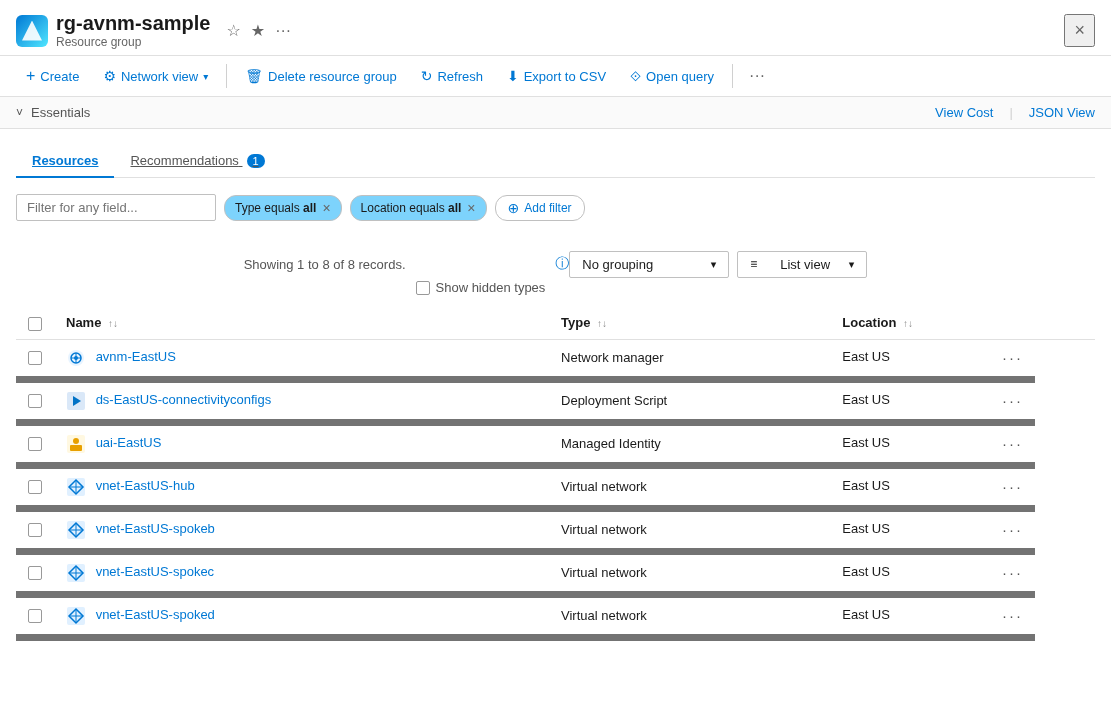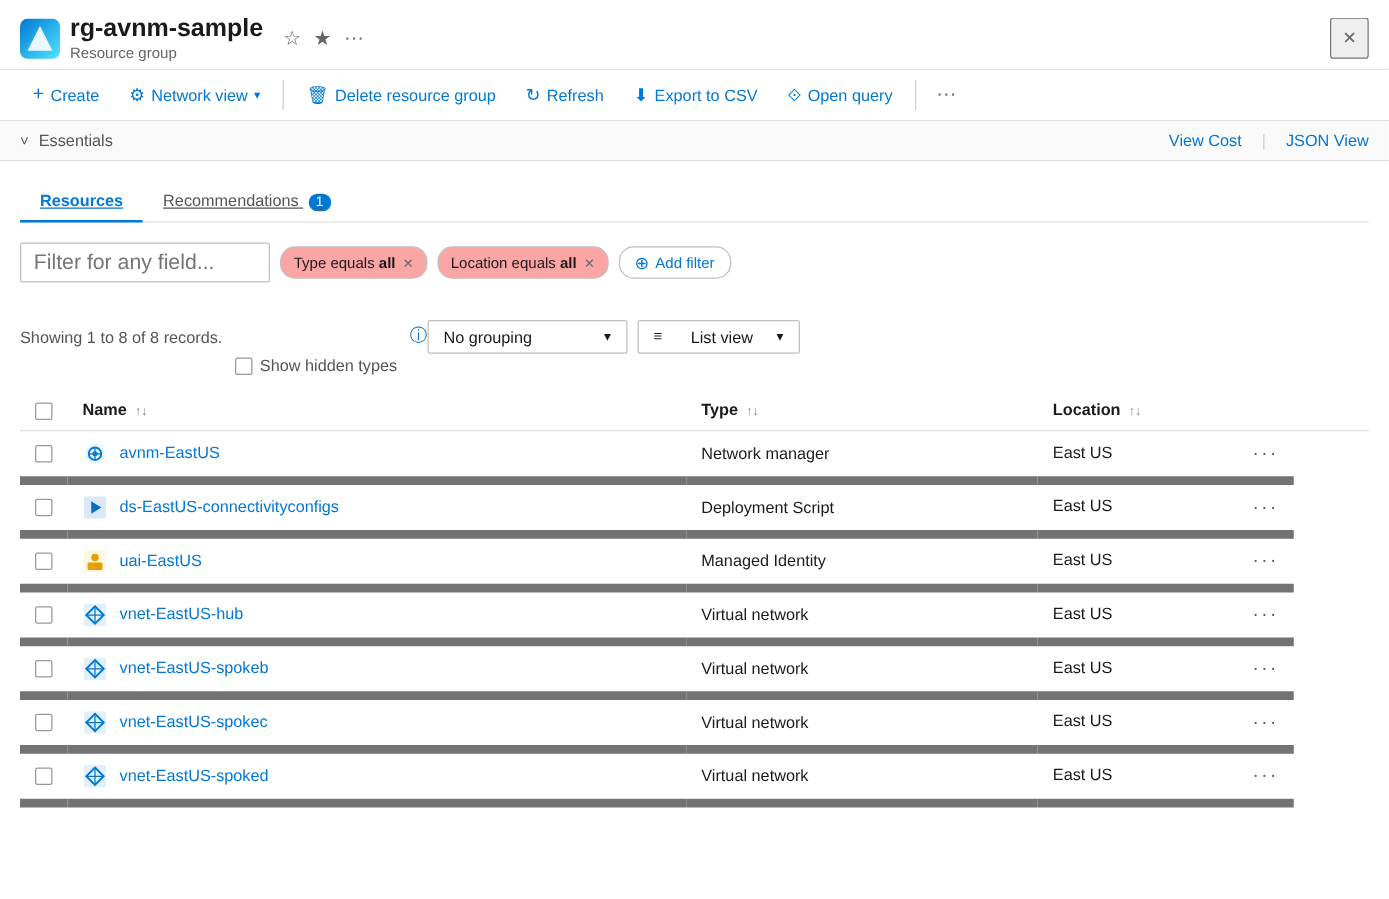--- a/index.html
+++ b/index.html
@@ -41,31 +41,31 @@
 
     .tabs { display: flex; gap: 0; border-bottom: 1px solid #e0e0e0; margin-bottom: 16px; }
     .tab {
       padding: 8px 16px; cursor: pointer; font-size: 13px; color: #555; border-bottom: 2px solid transparent; margin-bottom: -1px; text-decoration: underline;
     }
     .tab.active { color: #0078d4; border-bottom: 2px solid #0078d4; font-weight: 600; }
     .tab .badge { background: #0078d4; color: #fff; border-radius: 10px; padding: 1px 6px; font-size: 11px; margin-left: 4px; }
 
     .filters-row { display: flex; align-items: center; gap: 8px; margin-bottom: 12px; }
     .filter-input {
-      border: 1px solid #c0c0c0; border-radius: 2px; padding: 5px 10px; font-size: 17px; width: 200px; color: #555;
+      border: 1px solid #c0c0c0; border-radius: 2px; padding: 5px 10px; font-size: 13px; width: 200px; color: #555;
     }
     .filter-chip {
-      display: flex; align-items: center; gap: 6px; padding: 4px 10px; background: #fca5a5; border: 1px solid #c0c0c0; border-radius: 12px; font-size: 12px; cursor: pointer;
+      display: flex; align-items: center; gap: 6px; padding: 4px 10px; background: #7dd3fc; border: 1px solid #c0c0c0; border-radius: 12px; font-size: 12px; cursor: pointer;
     }
     .filter-chip .x { color: #666; font-size: 14px; cursor: pointer; }
     .add-filter-btn {
       display: flex; align-items: center; gap: 5px; padding: 4px 12px; background: #fff; border: 1px solid #c0c0c0; border-radius: 12px; font-size: 12px; cursor: pointer; color: #0078d4;
     }
 
-    .controls-row { display: flex; align-items: center; justify-content: flex-start; margin-bottom: 12px; }
+    .controls-row { display: flex; align-items: center; justify-content: center; margin-bottom: 12px; }
     .controls-left { display: flex; align-items: center; gap: 10px; }
     .record-count { font-size: 13px; color: #555; }
     .checkbox-label { display: flex; align-items: center; gap: 6px; font-size: 13px; color: #555; cursor: pointer; margin-top: 47px; }
     .info-icon { color: #0078d4; font-size: 14px; cursor: pointer; }
     .controls-right { display: flex; gap: 8px; }
     .dropdown-btn {
       display: flex; align-items: center; gap: 6px; padding: 5px 12px; border: 1px solid #c0c0c0; border-radius: 2px; background: #fff; cursor: pointer; font-size: 13px; color: #1a1a1a; min-width: 160px; justify-content: space-between;
     }
 
     .table { width: 100%; border-collapse: collapse; }

